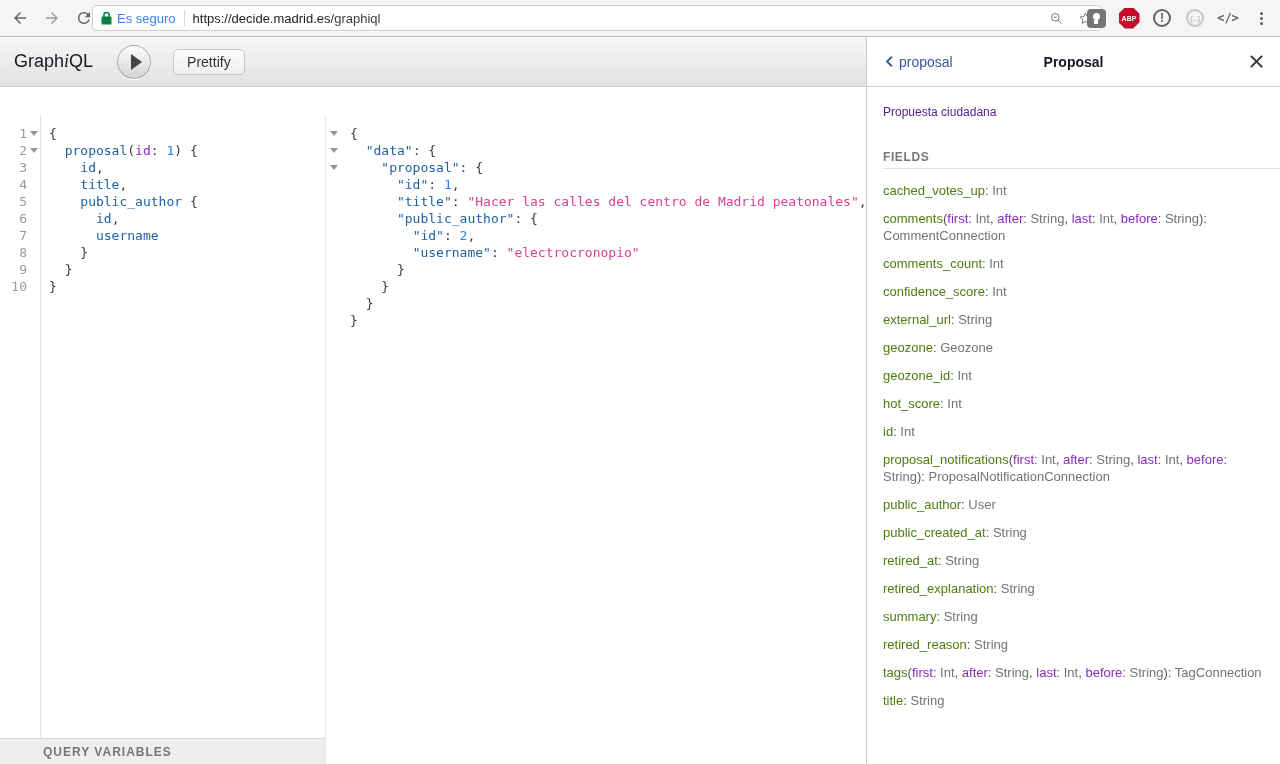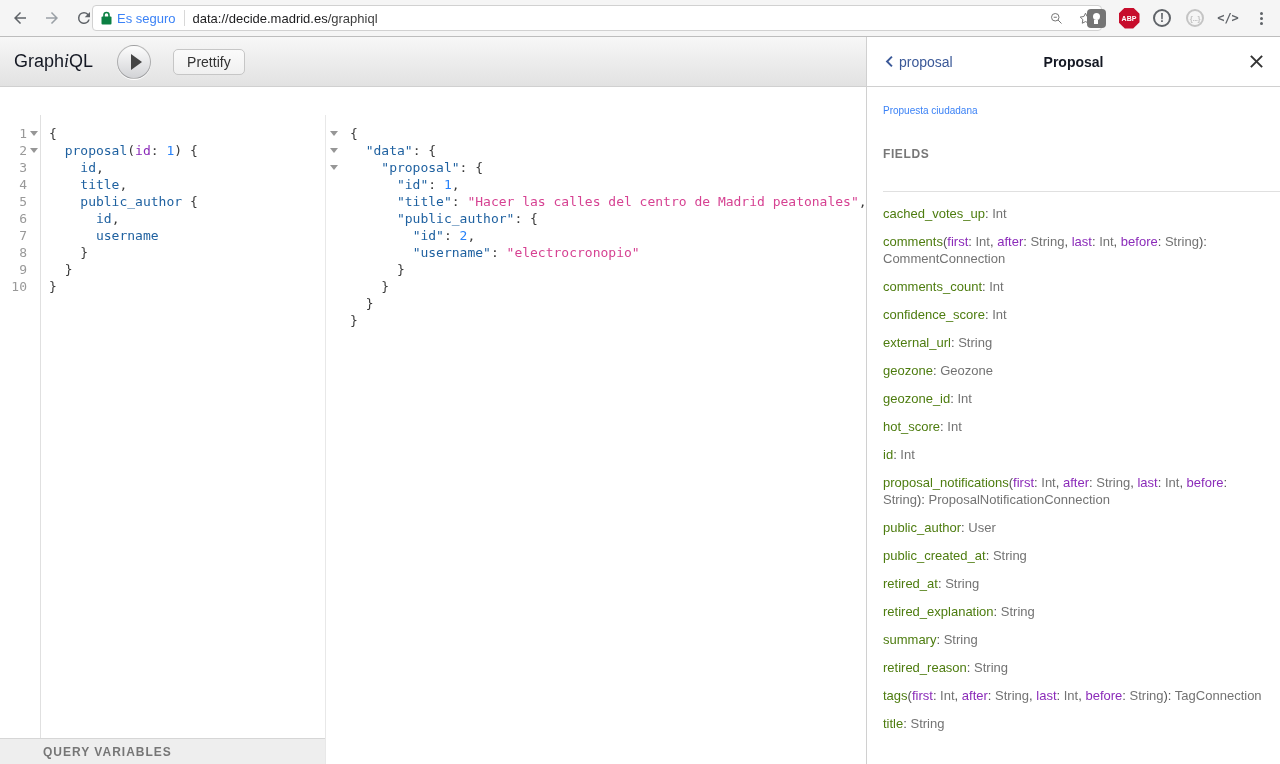--- a/index.html
+++ b/index.html
@@ -93,23 +93,23 @@
   .doc-pane { width:414px; border-left:1px solid #d0d0d0; display:flex; flex-direction:column; background:#fff; }
   .doc-titlebar { height:50px; border-bottom:1px solid #d0d0d0; position:relative; flex:none;
                   display:flex; align-items:center; padding:0 16px; }
   .doc-back { display:flex; align-items:center; gap:3px; color:#3B5998; font-size:14px; cursor:pointer; z-index:2; }
   .doc-back svg { width:13px; height:13px; fill:none; stroke:#3B5998; stroke-width:2.4; }
   .doc-title { position:absolute; left:0; right:0; text-align:center; font-size:14px;
                font-weight:bold; color:#141823; }
   .doc-close { margin-left:auto; z-index:2; cursor:pointer; display:flex; }
   .doc-close svg { width:15px; height:15px; stroke:#333; stroke-width:2; }
   .doc-body { padding:18px 16px 0; overflow:hidden; font-size:13px; color:#555; }
-  .doc-desc { font-size:10px; color:#3b82f6; margin-bottom:31px; }
+  .doc-desc { font-size:12px; color:#4c1d95; margin-bottom:31px; }
   .doc-cat { color:#777; font-size:12px; font-weight:bold; letter-spacing:0.6px;
-             padding-bottom:30px; border-bottom:1px solid #e0e0e0; margin:0 -16px 13px 0; }
+             padding-bottom:4px; border-bottom:1px solid #e0e0e0; margin:0 -16px 13px 0; }
   .doc-item { margin-bottom:11px; line-height:17px; }
   .fn { color:#4d7c0f; cursor:pointer; }
   .ty { color:#737373; cursor:pointer; }
   .an { color:#8B2BB9; }
 </style>
 </head>
 <body>
 
 <div class="browser-bar">
   <div class="nav-btn">
@@ -130,21 +130,21 @@
 
   <div class="url-box">
     <span class="lock-wrap">
       <svg viewBox="0 0 11 14">
         <rect x="0.5" y="5.5" width="10" height="8" rx="1" fill="#0b8043"></rect>
         <path d="M3 6V4a2.5 2.5 0 0 1 5 0v2" fill="none" stroke="#0b8043" stroke-width="1.6"></path>
       </svg>
       <span>Es seguro</span>
     </span>
     <span class="url-sep"></span>
-    <span class="url-host">data://decide.madrid.es</span>
+    <span class="url-host">https://decide.madrid.es</span>
       <span class="url-path">/graphiql</span>
     <span class="url-right">
       <svg viewBox="0 0 24 24">
           <circle cx="10" cy="10" r="6"></circle>
           <line x1="14.5" y1="14.5" x2="20" y2="20"></line>
           <line x1="7.5" y1="10" x2="12.5" y2="10"></line>
         </svg>
       <svg viewBox="0 0 24 24">
           <path d="M12 3.5l2.6 5.3 5.9.9-4.3 4.1 1 5.8-5.2-2.7-5.2 2.7 1-5.8-4.3-4.1 5.9-.9z"></path>
         </svg>

